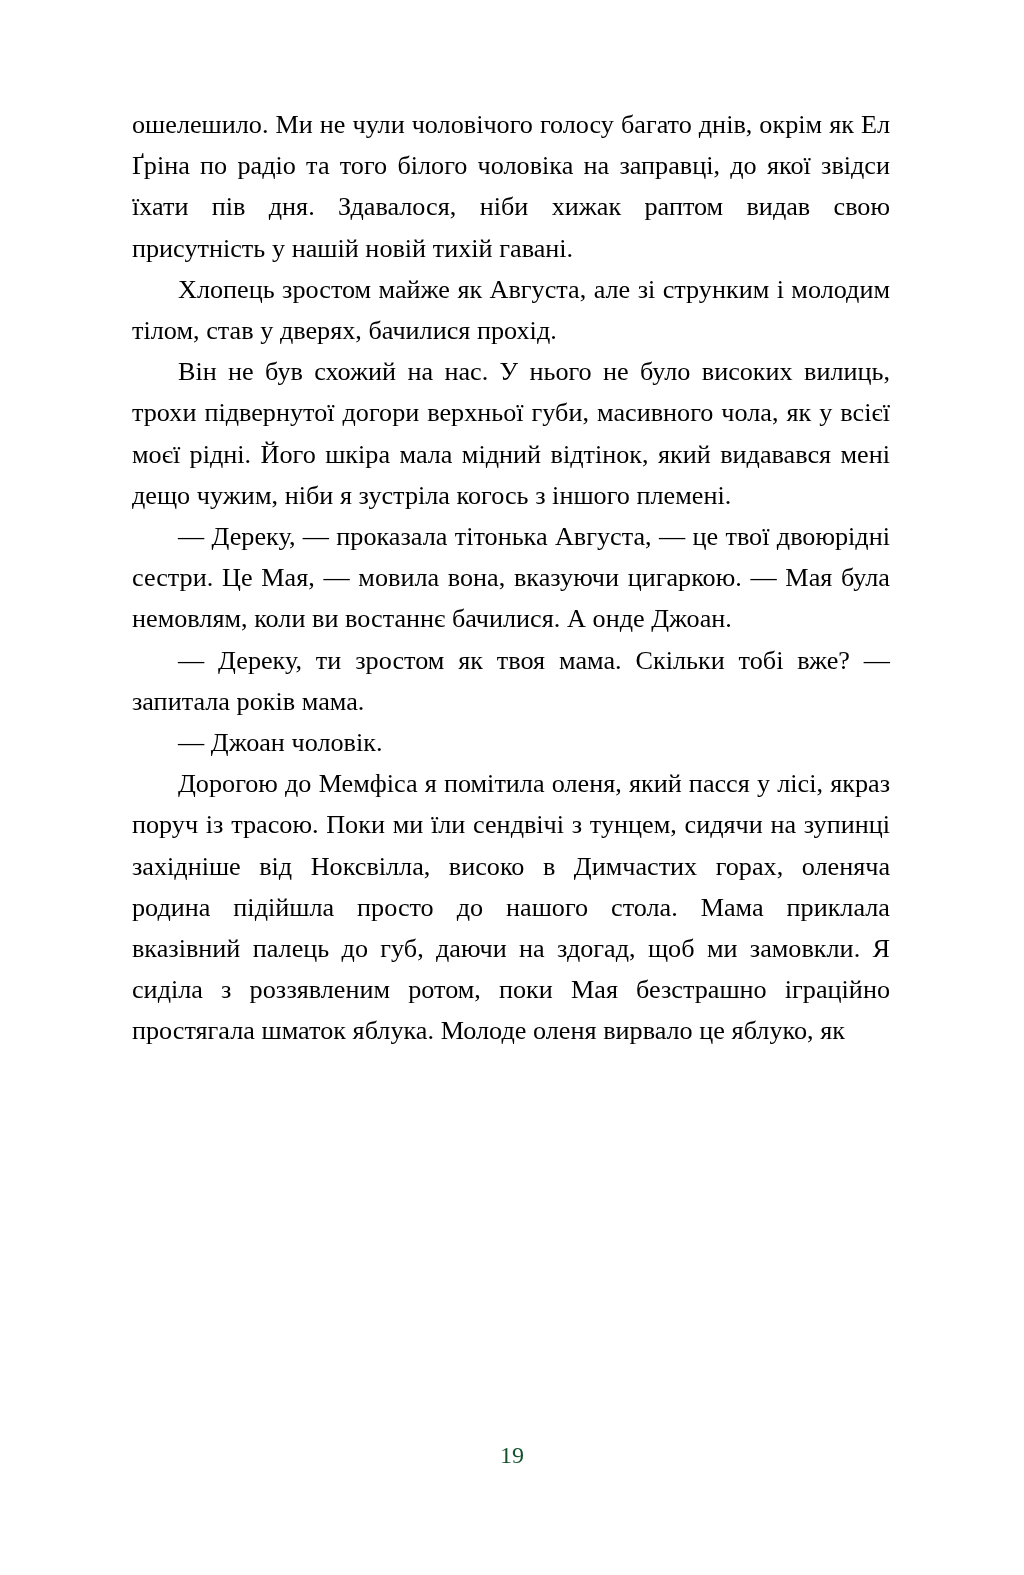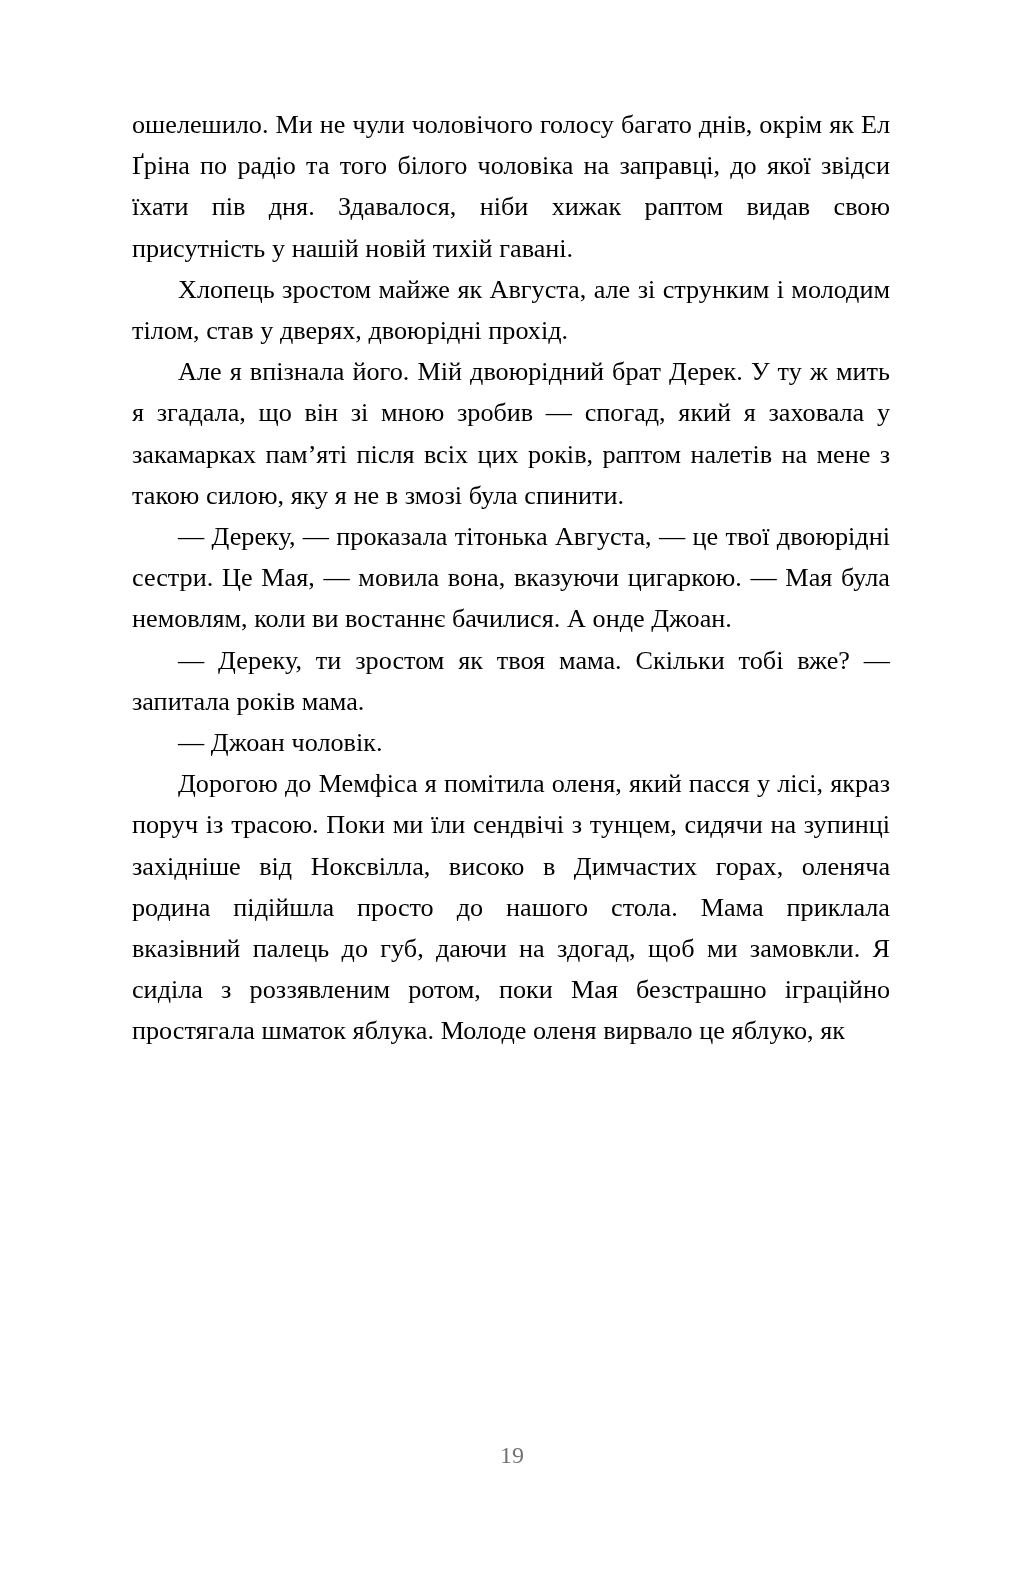--- a/index.html
+++ b/index.html
@@ -47,32 +47,32 @@
 
   .page-number {
     position: absolute;
     left: 0;
     right: 0;
     top: 1440px;
     text-align: center;
     font-size: 24px;
     line-height: 30px;
     font-family: "Liberation Serif", "DejaVu Serif", serif;
-    color: #737373;
+    color: #14532d;
   }
 </style>
 </head>
 <body>
 
 <div class="page">
 
   <div class="text-block">
     <p class="para continuation">ошелешило. Ми не чули чоловічого голосу багато днів, окрім як Ел Ґріна по радіо та того білого чоловіка на заправці, до якої звідси їхати пів дня. Здавалося, ніби хижак раптом видав свою присутність у нашій новій тихій гавані.</p>
-    <p class="para">Хлопець зростом майже як Августа, але зі струнким і молодим тілом, став у дверях, двоюрідні прохід.</p>
-    <p class="para">Але я впізнала його. Мій двоюрідний брат Дерек. У ту ж мить я згадала, що він зі мною зробив — спогад, який я заховала у закамарках пам’яті після всіх цих років, раптом налетів на мене з такою силою, яку я не в змозі була спинити.</p>
+    <p class="para">Хлопець зростом майже як Августа, але зі струнким і молодим тілом, став у дверях, бачилися прохід.</p>
+    <p class="para">Він не був схожий на нас. У нього не було високих вилиць, трохи підвернутої догори верхньої губи, масивного чола, як у всієї моєї рідні. Його шкіра мала мідний відтінок, який видавався мені дещо чужим, ніби я зустріла когось з іншого племені.</p>
     <p class="para">— Дереку, — проказала тітонька Августа, — це твої двоюрідні сестри. Це Мая, — мовила вона, вказуючи цигаркою. — Мая була немовлям, коли ви востаннє бачилися. А онде Джоан.</p>
     <p class="para">— Дереку, ти зростом як твоя мама. Скільки тобі вже? — запитала років мама.</p>
     <p class="para">— Джоан чоловік.</p>
     <p class="para">Дорогою до Мемфіса я помітила оленя, який пасся у лісі, якраз поруч із трасою. Поки ми їли сендвічі з тунцем, сидячи на зупинці західніше від Ноксвілла, високо в Димчастих горах, оленяча родина підійшла просто до нашого стола. Мама приклала вказівний палець до губ, даючи на здогад, щоб ми замовкли. Я сиділа з роззявленим ротом, поки Мая безстрашно іграційно простягала шматок яблука. Молоде оленя вирвало це яблуко, як</p>
   </div>
 
   <div class="page-number">19</div>
 
 </div>
 

